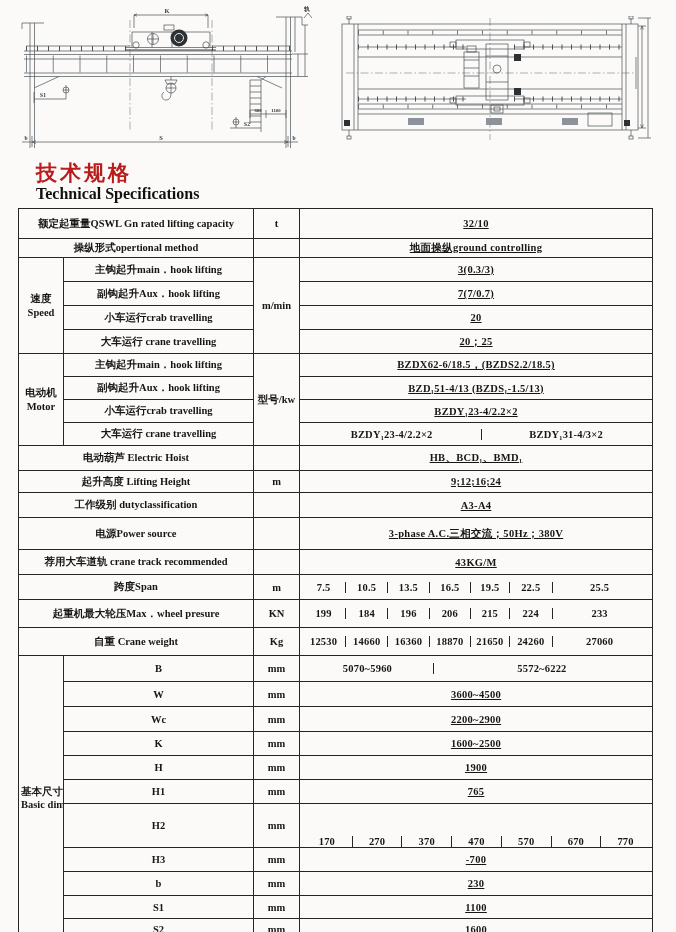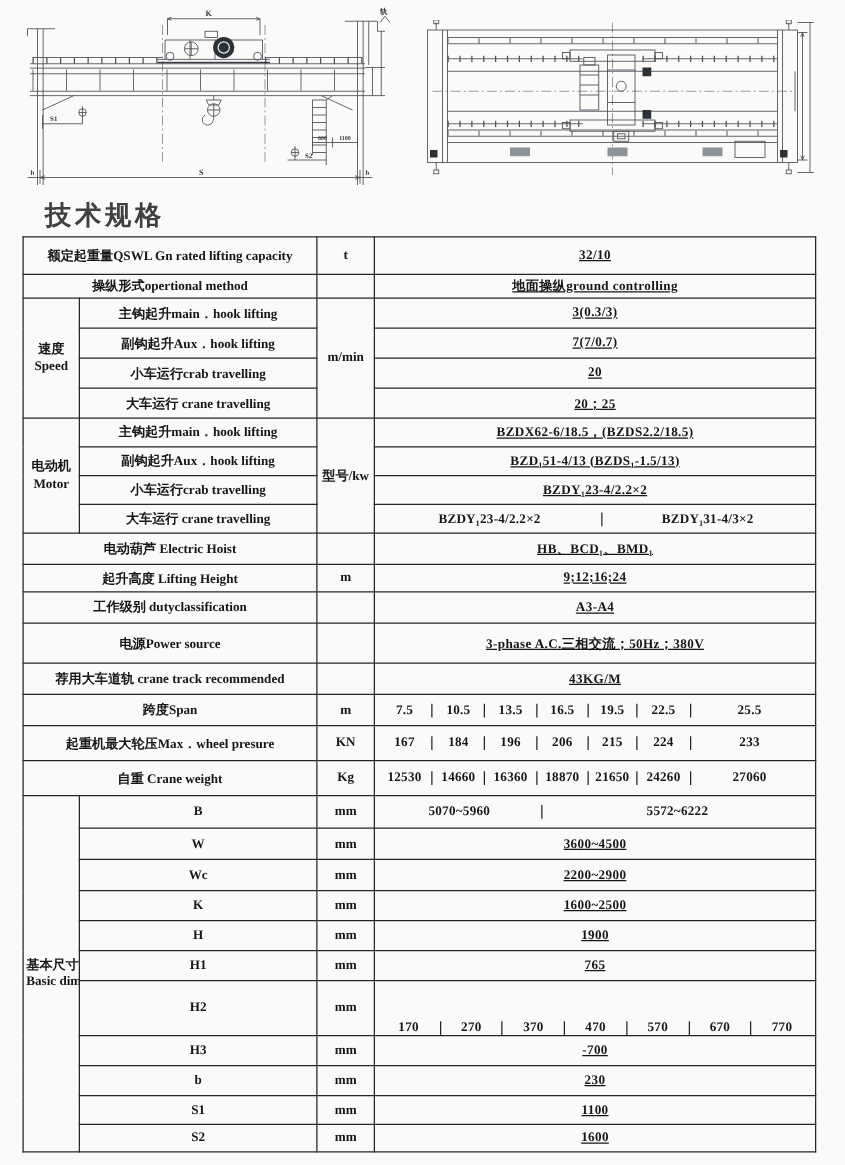--- a/index.html
+++ b/index.html
@@ -20,21 +20,21 @@
   .dwg{stroke:#4b5158;stroke-width:0.7;fill:none;}
   .dwg-thick{stroke:#3c4147;stroke-width:1.2;fill:none;}
   .dwg-dark{fill:#2c3136;stroke:none;}
   .dwg-gray{fill:#8d939a;stroke:none;}
   .chain{stroke:#5a6066;stroke-width:0.5;fill:none;stroke-dasharray:8 2.5 1.5 2.5;}
   .ticks{stroke:#4b5158;fill:none;}
   text.dim{font-family:"Liberation Serif",serif;font-weight:bold;fill:#33383d;}
 
   
   .titleblock{margin:4px 0 6px 36px;line-height:1;}
-  .title-zh{font-family:"Liberation Sans",sans-serif;font-weight:900;font-size:21px;letter-spacing:3px;color:#404040;}
+  .title-zh{font-family:"Liberation Sans",sans-serif;font-weight:900;font-size:21px;letter-spacing:3px;color:#b91c1c;}
   .title-en{font-family:"Liberation Serif",serif;font-weight:bold;font-size:16px;margin-top:3px;color:#111;}
 
   
   table.spec{
     border-collapse:collapse;
     table-layout:fixed;
     width:634px;
     margin-left:18px;
     font-weight:bold;
   }
@@ -188,20 +188,21 @@
       <rect class="dwg-gray" x="226" y="102" width="16" height="7"></rect>
       <rect class="dwg" x="252" y="97" width="24" height="13"></rect>
 
       <path class="dwg" d="M302,10 H310 M302,112 H310 M306,10 V112 M306,10 l-1.4,3.5 M306,10 l1.4,3.5 M306,112 l-1.4,-3.5 M306,112 l1.4,-3.5"></path>
       <path class="dwg" d="M302,2 H315 M302,122 H315 M312,2 V122 M300,41 V73"></path>
     </svg>
   </div>
 
   <div class="titleblock">
     <div class="title-zh">技术规格</div>
+    <div class="title-en">Technical Specifications</div>
   </div>
 
   <table class="spec">
     <colgroup>
         <col style="width:45px">
         <col style="width:190px">
         <col style="width:46px">
         <col style="width:353px">
       </colgroup>
 
@@ -305,21 +306,21 @@
           <div class="cw5">22.5</div>
           <div class="cw6">25.5</div>
         </div>
       </td>
     </tr>
     <tr style="height:28px">
       <td class="lab" colspan="2">起重机最大轮压Max．wheel presure</td>
       <td class="unit">KN</td>
       <td class="p0">
         <div class="cells">
-          <div class="cw0">167</div>
+          <div class="cw0">199</div>
           <div class="cw1">184</div>
           <div class="cw2">196</div>
           <div class="cw3">206</div>
           <div class="cw4">215</div>
           <div class="cw5">224</div>
           <div class="cw6">233</div>
         </div>
       </td>
     </tr>
     <tr style="height:28px">

